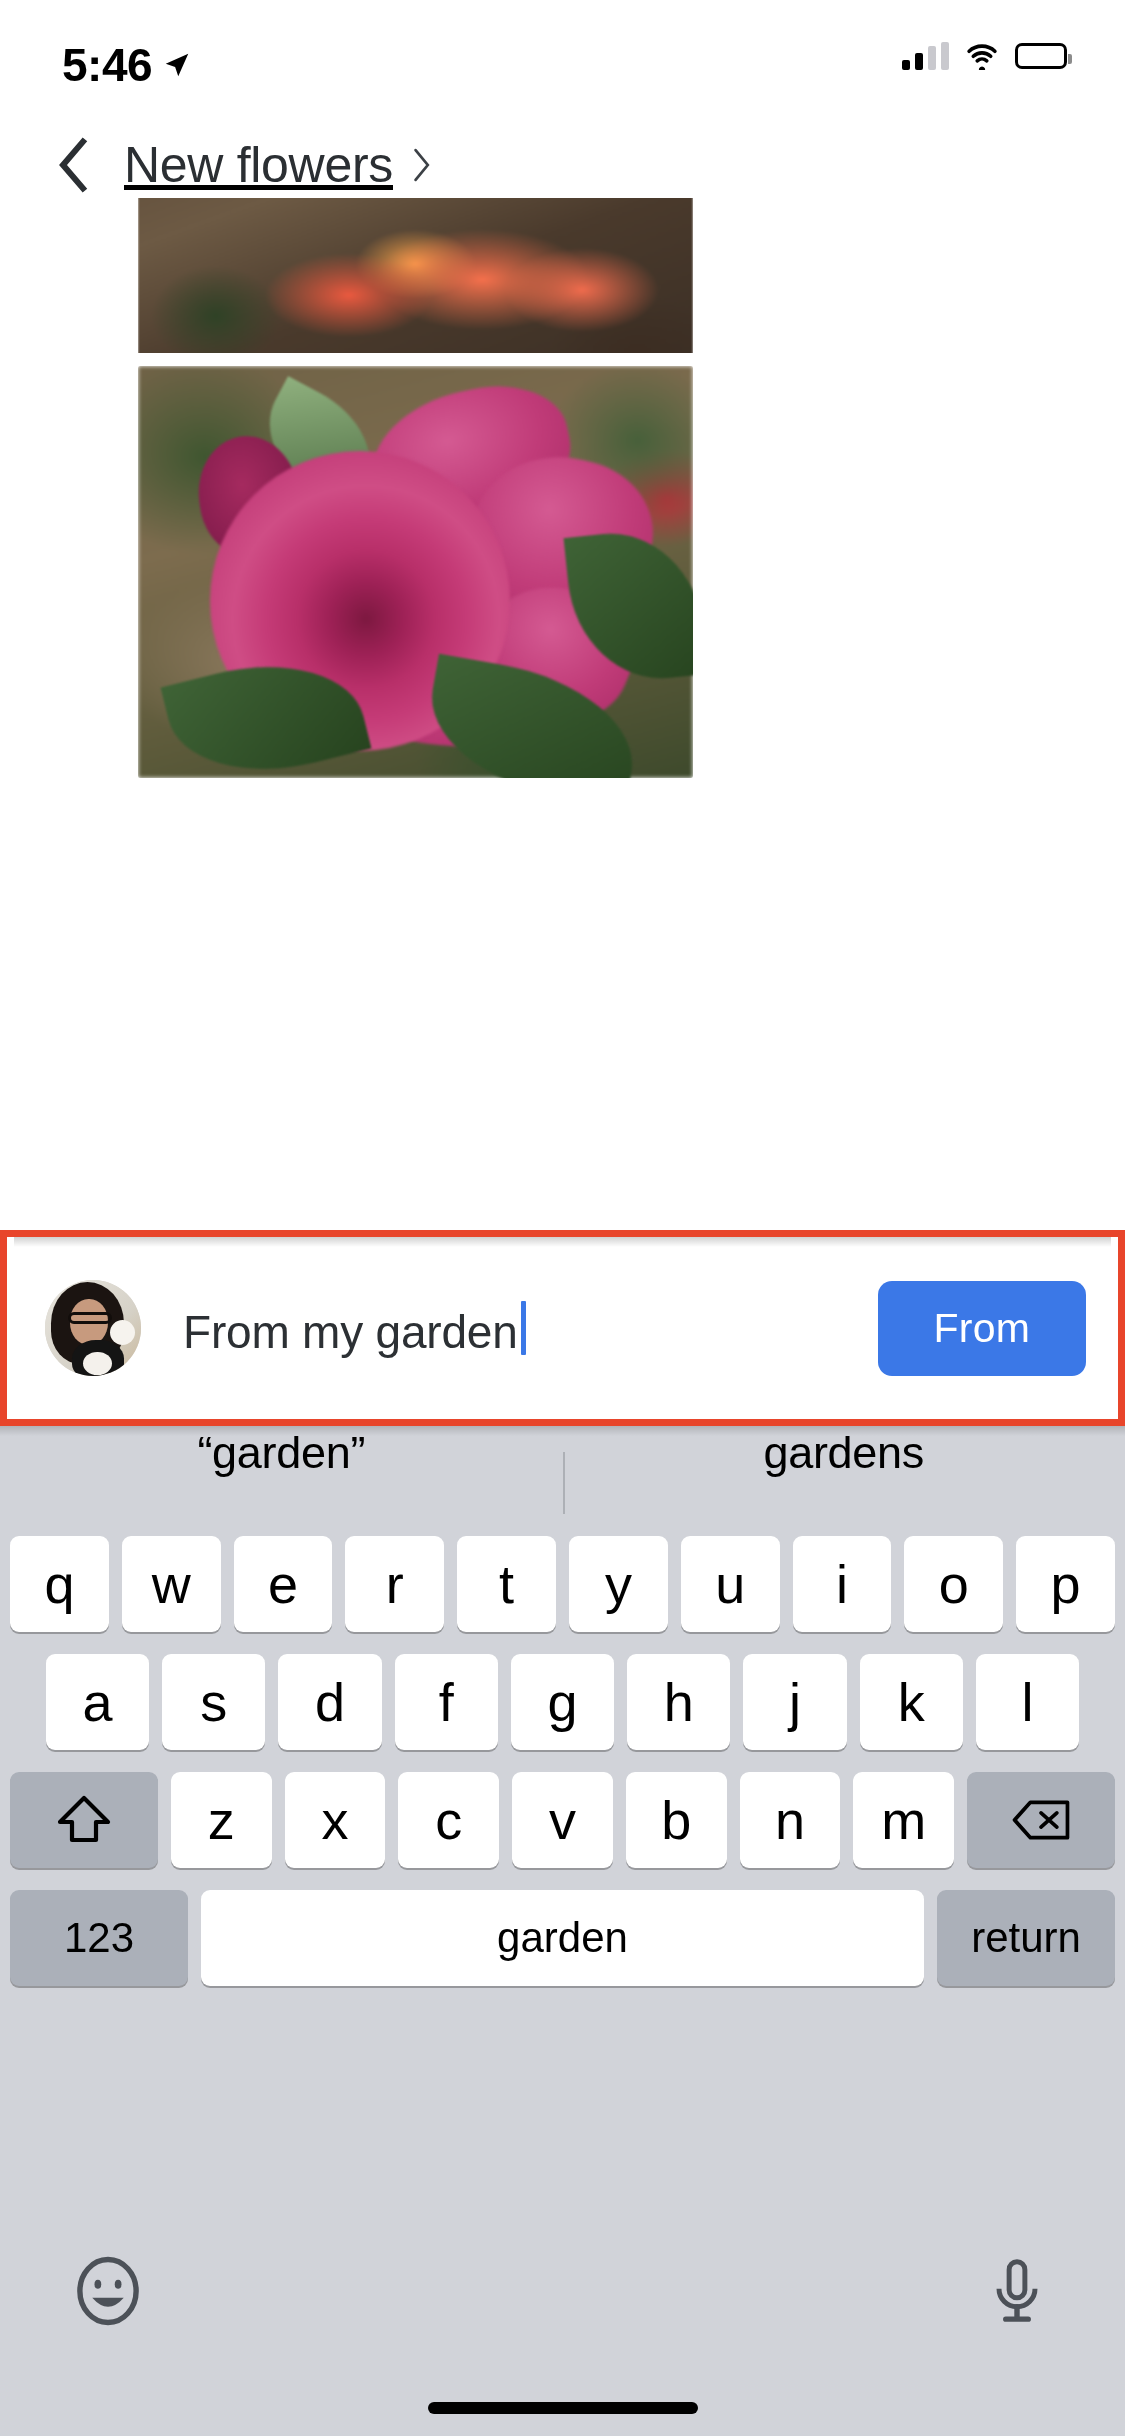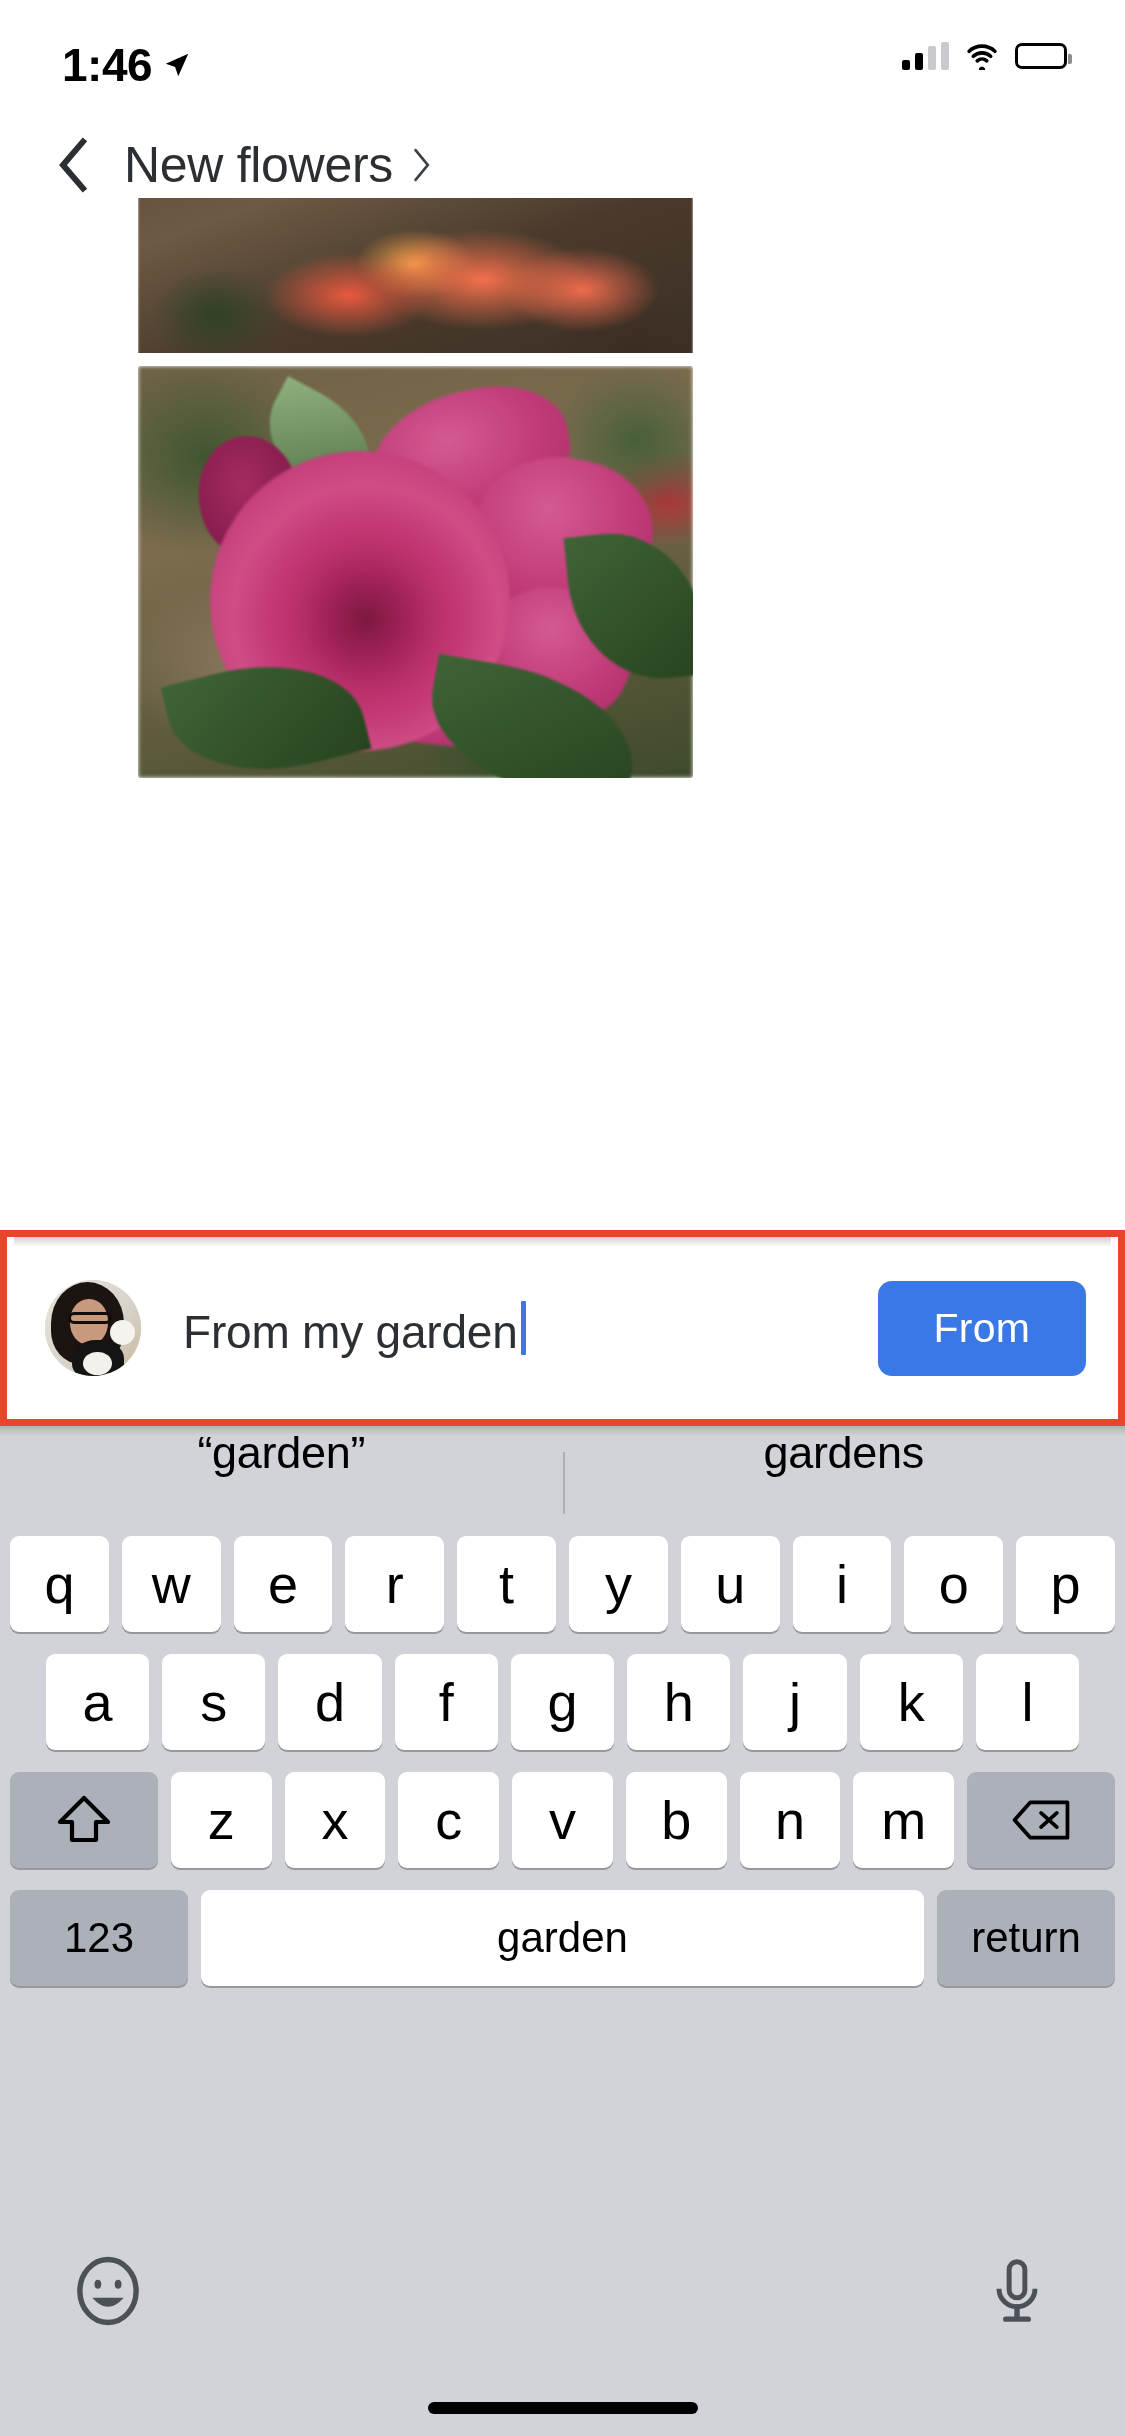--- a/index.html
+++ b/index.html
@@ -52,20 +52,21 @@
   .battery .fill { background:#000; height:100%; border-radius:2px; }
 
   
   .navbar {
     height:66px;
     display:flex;
     align-items:center;
     padding:0 0 0 42px;
     background:#fff;
     position:relative;
+    text-decoration:underline;
   }
   .nav-back { width:62px; height:62px; display:flex; align-items:center; justify-content:center; }
   .nav-title-wrap { display:flex; align-items:center; gap:16px; margin-left:20px; }
   .nav-title {
     font-size:50px;
     color:#2b2f33;
     letter-spacing:-0.3px;
     line-height:1;
   }
   .nav-fwd { width:30px; height:40px; display:flex; align-items:center; }
@@ -331,21 +332,21 @@
     width:270px; height:12px;
     background:#000;
     border-radius:6px;
   }
 </style>
 </head>
 <body>
 
 <div class="statusbar">
   <div class="sb-left">
-    <span class="sb-time">1:46</span>
+    <span class="sb-time">5:46</span>
     <svg class="loc-arrow" viewBox="0 0 24 24">
       <path d="M21 3 L3 11 L10.5 13.5 L13 21 Z" fill="#000"></path>
     </svg>
   </div>
   <div class="sb-right">
     <span class="signal">
       <i></i>
         <i></i>
         <i></i>
         <i></i>

